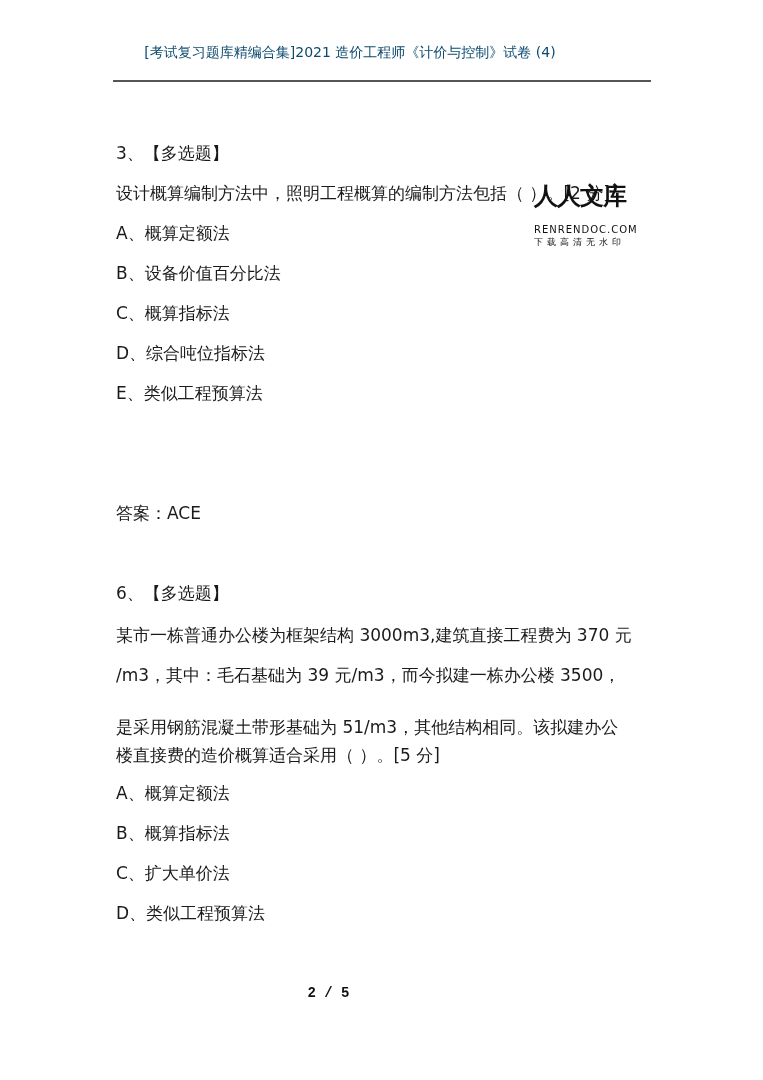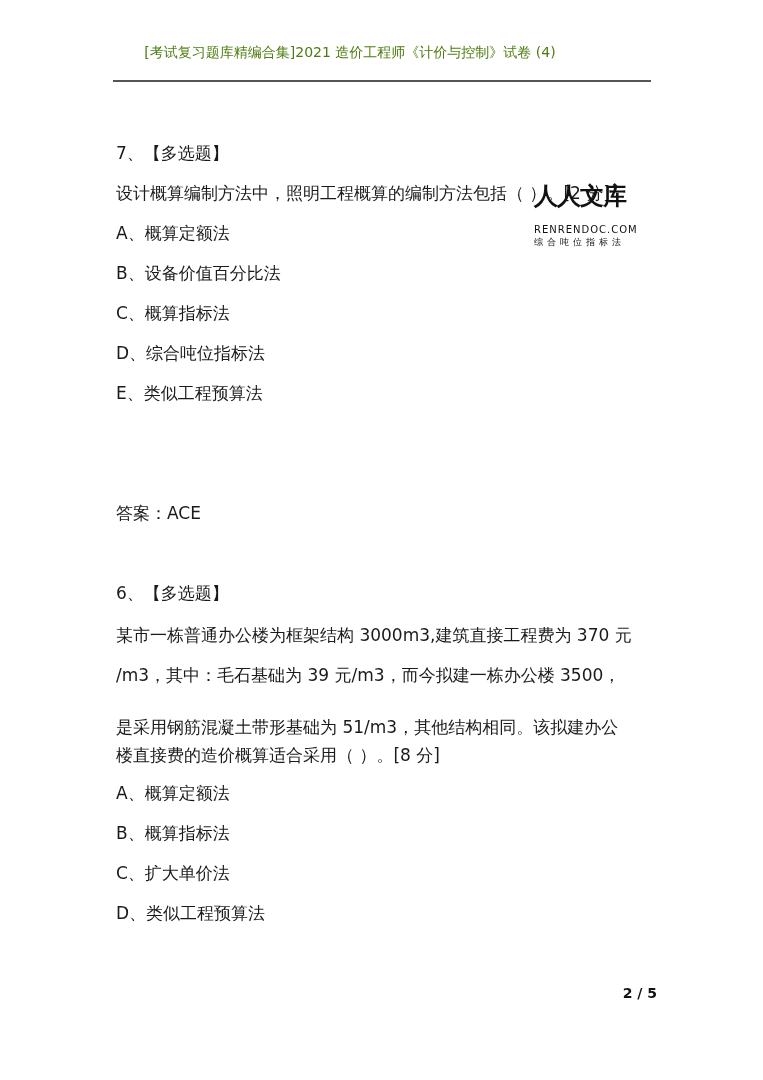--- a/index.html
+++ b/index.html
@@ -15,21 +15,21 @@
       font-family: "DejaVu Sans", "Liberation Sans", sans-serif;
       color: #1a1a1a;
     }
     .header-title {
       position: absolute;
       top: 44px;
       left: 0;
       width: 700px;
       text-align: center;
       font-size: 14px;
-      color: #4d7c0f;
+      color: #0c4a6e;
       letter-spacing: 0px;
     }
     .header-rule {
       position: absolute;
       top: 80px;
       left: 113px;
       width: 538px;
       height: 2px;
       background: #555;
     }
@@ -66,56 +66,57 @@
     .wm-sub {
       font-size: 9px;
       letter-spacing: 4px;
       line-height: 12px;
     }
     .page-number {
       position: absolute;
       top: 985px;
       left: 0;
       width: 657px;
-      text-align: right;
+      text-align: center;
       font-size: 14px;
       font-weight: bold;
       color: #111;
+      font-family: Liberation Mono, monospace;
     }
   </style>
 </head>
 <body>
 
 <div>
   <div class="header-title">[考试复习题库精编合集]2021 造价工程师《计价与控制》试卷 (4)</div>
   <div class="header-rule"></div>
 </div>
 
 <div>
-  <div class="line" style="top:142px;">7、【多选题】</div>
+  <div class="line" style="top:142px;">3、【多选题】</div>
   <div class="line" style="top:182px;">设计概算编制方法中，照明工程概算的编制方法包括（  ）。[2 分]</div>
   <div class="line" style="top:222px;">A、概算定额法</div>
   <div class="line" style="top:262px;">B、设备价值百分比法</div>
   <div class="line" style="top:302px;">C、概算指标法</div>
   <div class="line" style="top:342px;">D、综合吨位指标法</div>
   <div class="line" style="top:382px;">E、类似工程预算法</div>
   <div class="line" style="top:502px;">答案：ACE</div>
 </div>
 
 <div class="watermark">
   <div class="wm-logo">人人文库</div>
   <div class="wm-domain">RENRENDOC.COM</div>
-  <div class="wm-sub">综合吨位指标法</div>
+  <div class="wm-sub">下载高清无水印</div>
 </div>
 
 <div>
   <div class="line" style="top:582px;">6、【多选题】</div>
   <div class="line" style="top:624px;">某市一栋普通办公楼为框架结构 3000m3,建筑直接工程费为 370 元</div>
   <div class="line" style="top:664px;">/m3，其中：毛石基础为 39 元/m3，而今拟建一栋办公楼 3500，</div>
   <div class="line" style="top:704px;margin-top:12px;">是采用钢筋混凝土带形基础为 51/m3，其他结构相同。该拟建办公</div>
-  <div class="line" style="top:744px;">楼直接费的造价概算适合采用（  ）。[8 分]</div>
+  <div class="line" style="top:744px;">楼直接费的造价概算适合采用（  ）。[5 分]</div>
   <div class="line" style="top:782px;">A、概算定额法</div>
   <div class="line" style="top:822px;">B、概算指标法</div>
   <div class="line" style="top:862px;">C、扩大单价法</div>
   <div class="line" style="top:902px;">D、类似工程预算法</div>
 </div>
 
 <div class="page-number">2 / 5</div>
 
 </body></html>

